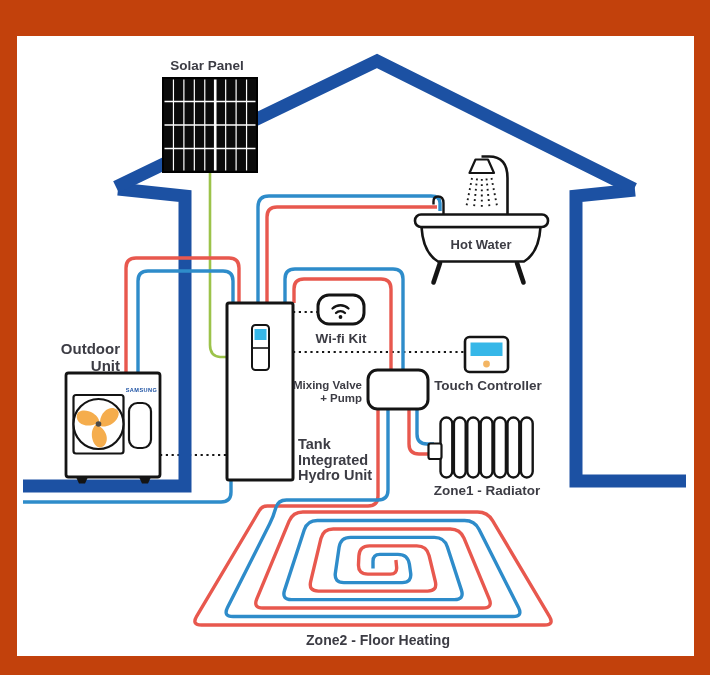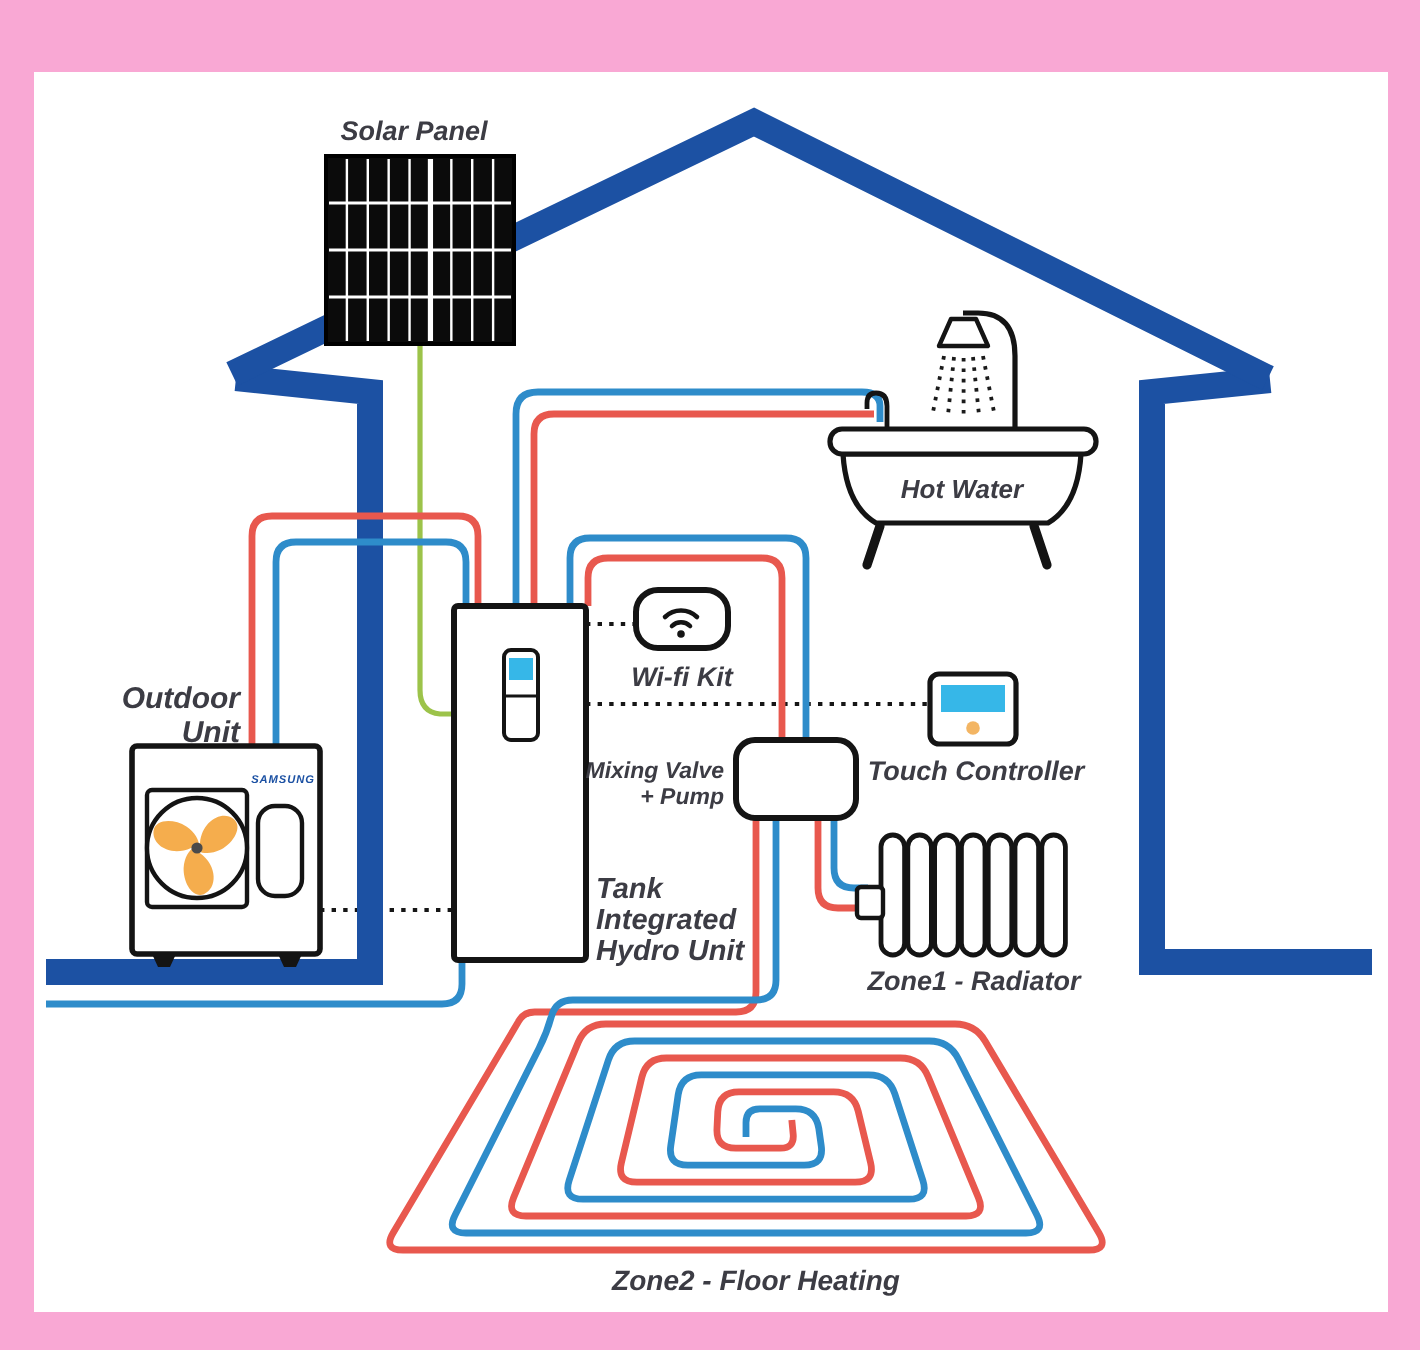--- a/index.html
+++ b/index.html
@@ -1,16 +1,16 @@
 <!DOCTYPE html>
 <html style="--house: #1c51a3; --hot: #e8584e; --cold: #2e8cca; --solar: #9cc34a; --cyan: #36b7e8; --btn: #f0a23c; --text: #3c3c44;"><head>
 <meta charset="utf-8">
 <style>
   html,body{margin:0;padding:0;background:#000;}
-  .stage{position:relative;width:710px;height:675px;background:#f9a8d4;overflow:hidden;font-style:italic;}
+  .stage{position:relative;width:710px;height:675px;background:#c2410c;overflow:hidden;}
   .paper{position:absolute;left:17px;top:36px;width:677px;height:620px;background:#ffffff;}
   svg{position:absolute;left:0;top:0;}
   .lbl{font-family:"Liberation Sans", sans-serif;font-weight:700;fill:var(--text);}
   .s11{font-size:11.5px}.s13{font-size:13px}.s135{font-size:13.5px}
   .s14{font-size:14px}.s145{font-size:14.5px}.s15{font-size:15px}
   .brand{font-family:"Liberation Sans", sans-serif;font-weight:700;font-size:5.6px;
          letter-spacing:.45px;fill:var(--house);}
   .house{stroke:var(--house);stroke-width:13;fill:none;stroke-linecap:butt;}
   .pipe{fill:none;stroke-linecap:butt;}
   .hot{stroke:var(--hot);stroke-width:3.4;}

